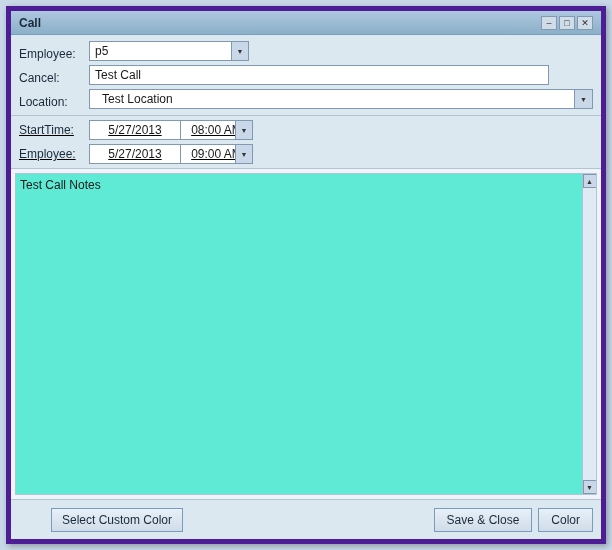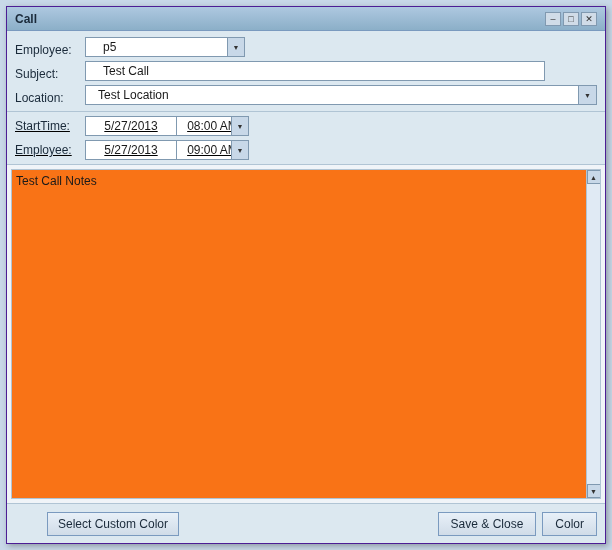--- a/index.html
+++ b/index.html
@@ -16,21 +16,21 @@
       align-items: center;
       justify-content: center;
       width: 612px;
       height: 550px;
     }
 
     .dialog {
       width: 600px;
       height: 538px;
       background: #f0f4f8;
-      border: 1px solid #4c1d95;
+      border: 5px solid #4c1d95;
       box-shadow: 2px 2px 6px rgba(0,0,0,0.3);
       display: flex;
       flex-direction: column;
     }
 
     .title-bar {
       background: linear-gradient(to bottom, #aec8e0, #8bafc8);
       padding: 4px 8px;
       display: flex;
       align-items: center;
@@ -83,21 +83,21 @@
       width: 70px;
       color: #1a2a3a;
       font-size: 12px;
       flex-shrink: 0;
     }
 
     .form-input {
       height: 20px;
       border: 1px solid #8099b0;
       background: white;
-      padding: 0 17px;
+      padding: 0 5px;
       font-size: 12px;
       color: #1a1a1a;
       outline: none;
     }
 
     .form-input-employee {
       width: 160px;
     }
 
     .form-input-subject {
@@ -194,21 +194,21 @@
 
     .notes-textarea {
       width: 100%;
       height: 100%;
       border: none;
       outline: none;
       padding: 4px;
       font-size: 12px;
       color: #1a1a1a;
       resize: none;
-      background: #f97316;
+      background: #5eead4;
       font-family: 'Segoe UI', Tahoma, Arial, sans-serif;
     }
 
     .scrollbar {
       width: 14px;
       background: #e8eef4;
       border-left: 1px solid #b0c4d4;
       display: flex;
       flex-direction: column;
       align-items: center;
@@ -329,21 +329,21 @@
 
     <div class="form-row">
       <span class="form-label">Employee:</span>
       <div class="select-wrapper">
         <input type="text" class="form-input form-input-employee" value="p5" style="">
         <div class="dropdown-arrow"></div>
       </div>
     </div>
 
     <div class="form-row">
-      <span class="form-label">Subject:</span>
+      <span class="form-label">Cancel:</span>
       <input type="text" class="form-input form-input-subject" value="Test Call" style="">
     </div>
 
     <div class="form-row">
       <span class="form-label">Location:</span>
       <div class="location-input-wrap">
         <input type="text" class="location-text-input" value="Test Location" style="">
         <div class="location-dropdown-btn"></div>
       </div>
     </div>

